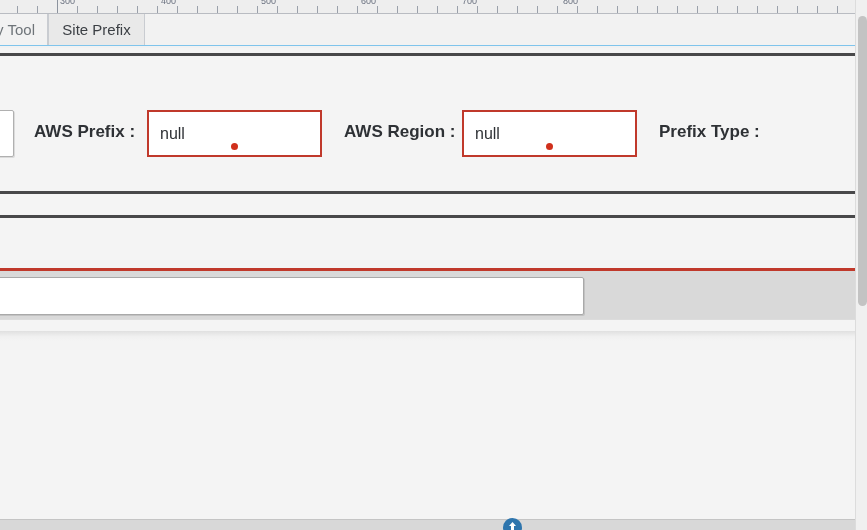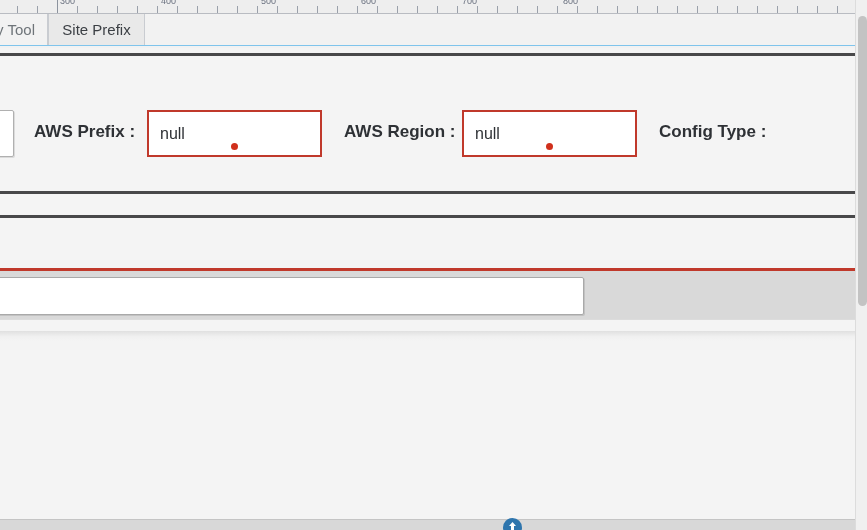--- a/index.html
+++ b/index.html
@@ -350,21 +350,21 @@
         <span class="val">null</span>
         <span class="reddot" style="left:82px;"></span>
       </div>
 
       <div class="flabel" style="left:344px;">AWS Region :</div>
       <div class="finput" style="left:462px;width:175px;">
         <span class="val">null</span>
         <span class="reddot" style="left:82px;"></span>
       </div>
 
-      <div class="flabel" style="left:659px;">Config Type :</div>
+      <div class="flabel" style="left:659px;">Prefix Type :</div>
     </div>
 
     <div class="hrule" style="top:143px;height:3px;"></div>
     <div class="band" style="top:146px;height:21px;"></div>
     <div class="hrule" style="top:167px;height:3px;"></div>
 
     <div class="band" style="top:170px;height:50px;"></div>
 
     <div class="redline" style="top:220px;"></div>
 

